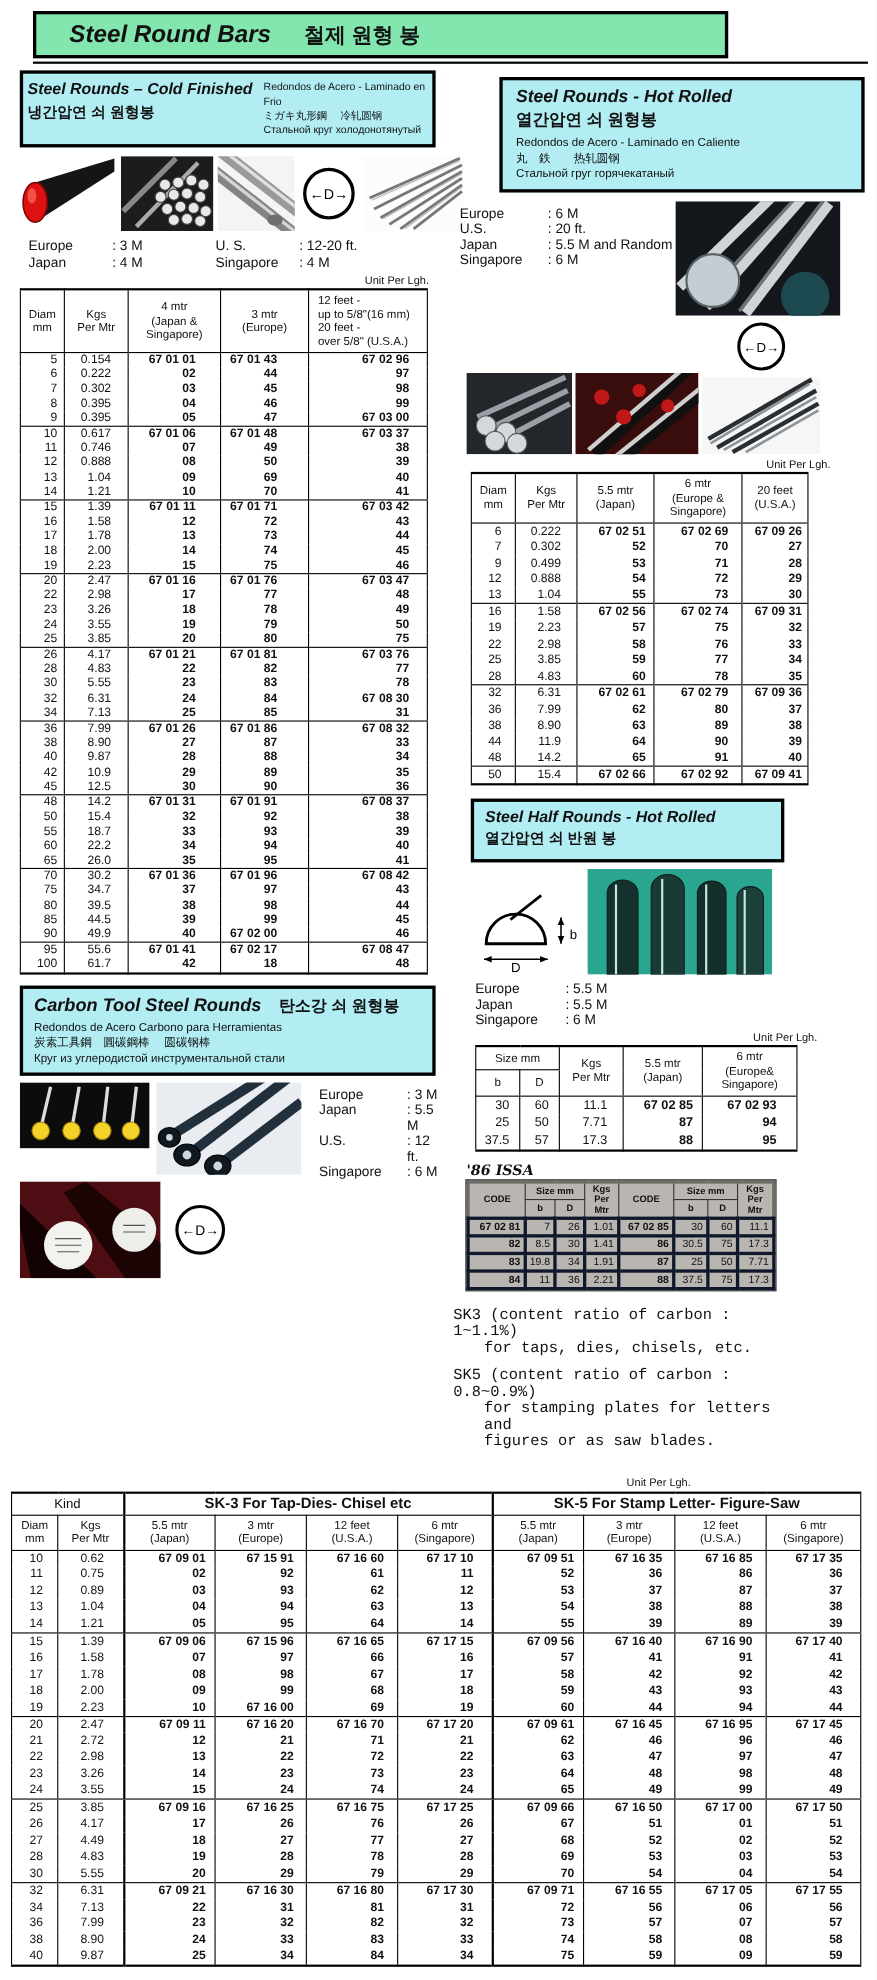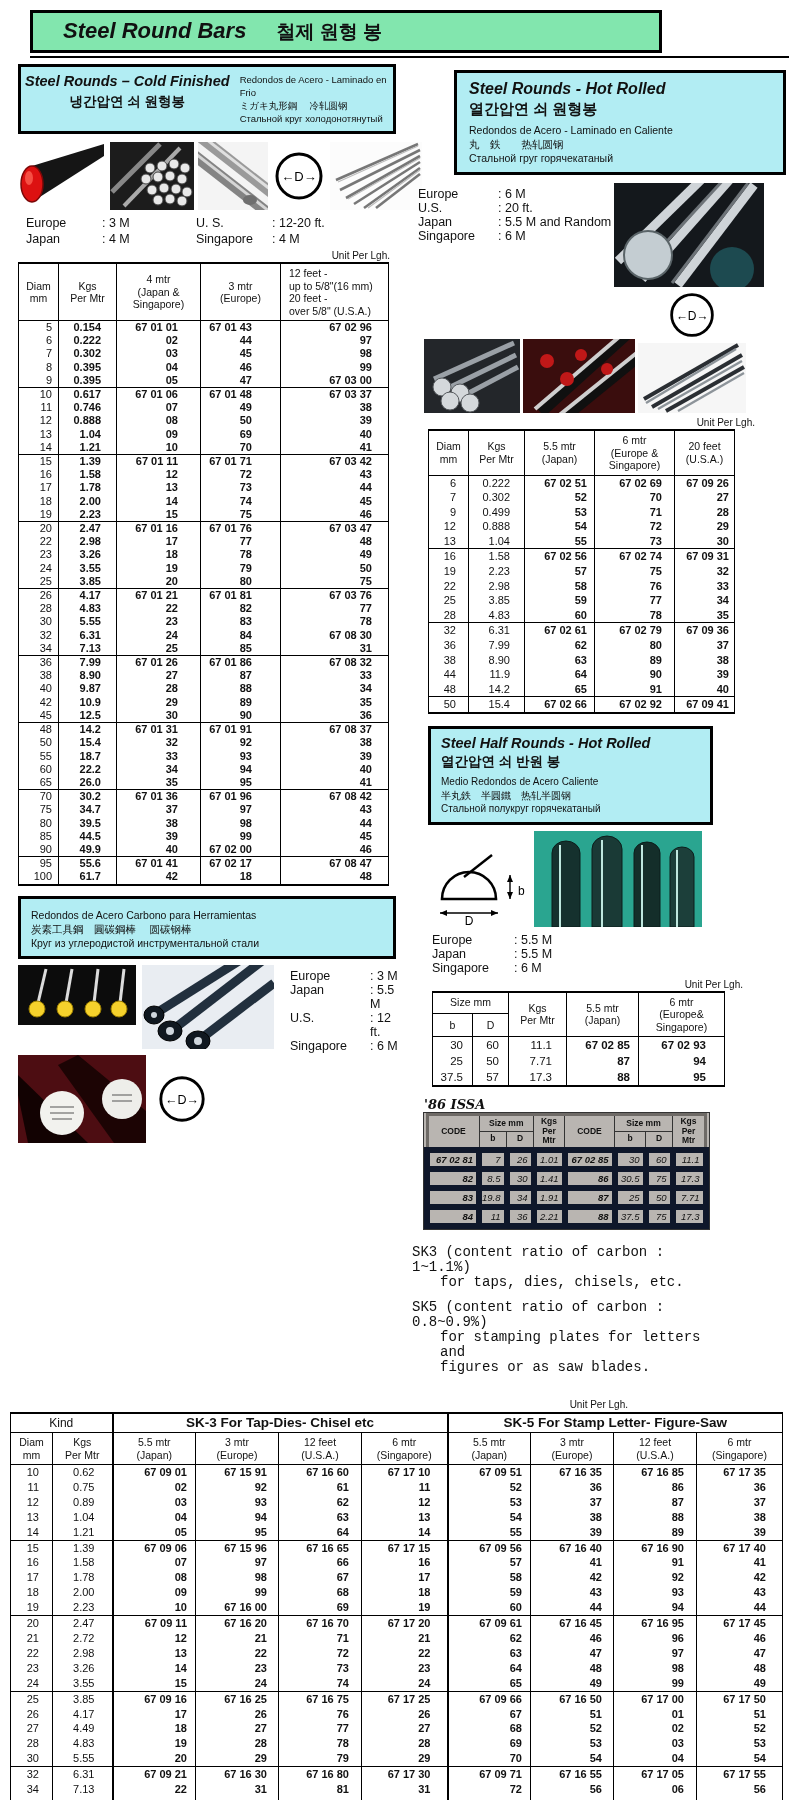--- a/index.html
+++ b/index.html
@@ -12,21 +12,21 @@
   .banner .ko{font-weight:bold;font-size:19px;}
   .top-rule{height:2px;background:#000;margin:3px 8px 6px 30px;}
   
   .columns{display:flex;align-items:flex-start;}
   .col-left{width:400px;box-sizing:border-box;padding-left:18px;}
   .col-right{width:397px;box-sizing:border-box;padding-left:6px;padding-right:8px;}
   
   .cyan-box{border:3px solid #000;background:#b2edf3;box-sizing:border-box;}
   .cold-box{display:flex;gap:10px;padding:6px 4px;margin-right:4px;}
   .cold-box .bt-en{font-style:italic;font-weight:bold;font-size:14.5px;white-space:nowrap;}
-  .cold-box .bt-ko{font-weight:bold;font-size:13.5px;margin-top:4px;text-align:center;}
+  .cold-box .bt-ko{font-weight:bold;font-size:13.5px;margin-top:4px;}
   .sub-lines{font-size:9.5px;line-height:13px;}
   .hot-box{padding:7px 12px;margin:6px 0 8px 48px;width:332px;}
   .hot-box .bt-en{font-style:italic;font-weight:bold;font-size:16px;}
   .hot-box .bt-ko{font-weight:bold;font-size:15px;margin:2px 0 4px 0;}
   .half-box{padding:6px 10px;margin:12px 0 6px 22px;width:285px;}
   .half-box .bt-en{font-style:italic;font-weight:bold;font-size:14.5px;}
   .half-box .bt-ko{font-weight:bold;font-size:13.5px;margin:2px 0 4px 0;}
   .carbon-box{padding:6px 10px;margin:10px 4px 6px 0;}
   .carbon-box .trow{display:flex;gap:16px;align-items:baseline;}
   .carbon-box .bt-en{font-style:italic;font-weight:bold;font-size:16.5px;}
@@ -56,21 +56,21 @@
   table.dt{border-collapse:collapse;table-layout:fixed;
            border:1.5px solid #000;border-top:2px solid #000;border-bottom:2px solid #000;}
   .dt th{font-weight:normal;font-size:10.5px;line-height:12.5px;white-space:pre-line;text-align:center;
          padding:3px 2px;border-left:1px solid #000;border-bottom:1.5px solid #000;vertical-align:middle;}
   .dt td{font-size:11px;line-height:13.2px;padding:0;border-left:1px solid #000;
          text-align:right;overflow:hidden;white-space:nowrap;}
   tbody.grp{border-top:1.3px solid #000;}
   tbody.grp:first-of-type{border-top:none;}
   
   .t-cold td:nth-child(1){padding-right:6px;}
-  .t-cold td:nth-child(2){padding-right:15px;font-weight:bold;}
+  .t-cold td:nth-child(2){padding-right:15px;}
   .t-cold td:nth-child(n+3){font-weight:bold;}
   .t-cold td:nth-child(3){padding-right:22px;}
   .t-cold td:nth-child(4){padding-right:28px;}
   .t-cold td:nth-child(5){padding-right:16px;}
   .t-cold th:nth-child(5){text-align:left;padding-left:8px;}
   
   .t-hot td:nth-child(1){padding-right:12px;}
   .t-hot td:nth-child(2){padding-right:14px;}
   .t-hot td:nth-child(n+3){font-weight:bold;}
   .t-hot td:nth-child(3){padding-right:7px;}
@@ -85,21 +85,21 @@
   .t-half td:nth-child(n+4){font-weight:bold;}
   .t-half td:nth-child(4){padding-right:8px;}
   .t-half td:nth-child(5){padding-right:18px;}
   
   .issa-wrap{margin:10px 0 0 18px;width:300px;}
   .issa-label{font-family:"DejaVu Serif",serif;font-style:italic;font-weight:bold;font-size:13px;margin-bottom:1px;}
   table.t-issa{border-collapse:collapse;table-layout:fixed;background:#b9b5b1;
                border:3px solid #6e6a66;outline:1px solid #333;}
   .t-issa th{font-size:8.5px;line-height:9.5px;font-weight:bold;white-space:pre-line;text-align:center;
              border:1px solid #333;padding:1px 0;}
-  .t-issa td{font-size:9.5px;line-height:13px;border:6px solid #0f172a;text-align:right;padding:0 3px 0 0;white-space:nowrap;font-style:italic;}
+  .t-issa td{font-size:9.5px;line-height:13px;border:3px solid #0f172a;text-align:right;padding:0 3px 0 0;white-space:nowrap;}
   .t-issa td:nth-child(1),.t-issa td:nth-child(5){font-weight:bold;}
   .t-issa tbody{border-top:1.5px solid #222;}
   
   .t-carbon td{line-height:14.9px;font-size:11px;}
   .t-carbon td:nth-child(1){padding-right:13px;}
   .t-carbon td:nth-child(2){padding-right:17px;}
   .t-carbon td:nth-child(n+3){font-weight:bold;}
   .t-carbon td:nth-child(3),.t-carbon td:nth-child(7){padding-right:8px;}
   .t-carbon td:nth-child(4),.t-carbon td:nth-child(8){padding-right:11px;}
   .t-carbon td:nth-child(5),.t-carbon td:nth-child(9){padding-right:12px;}
@@ -558,20 +558,24 @@
               <td>100</td>
               <td>61.7</td>
               <td>42</td>
               <td>18</td>
               <td>48</td>
             </tr>
           </tbody>
         </table>
 
       <div class="cyan-box carbon-box">
+        <div class="trow">
+          <span class="bt-en">Carbon Tool Steel Rounds</span>
+          <span class="bt-ko">탄소강 쇠 원형봉</span>
+        </div>
         <div class="sub-lines" style="font-size:10.5px;line-height:14px;margin-top:3px;">
           <div>Redondos de Acero Carbono para  Herramientas</div>
           <div>炭素工具鋼　圓碳鋼棒　 圆碳钢棒</div>
           <div>Круг из углеродистой инструментальной стали</div>
         </div>
       </div>
 
       <div class="carbon-media">
         <div class="cm-photos">
           <div class="r1">
@@ -895,25 +899,20 @@
               <td>67 02 66</td>
               <td>67 02 92</td>
               <td>67 09 41</td>
             </tr>
           </tbody>
         </table>
 
       <div class="cyan-box half-box">
         <div class="bt-en">Steel Half Rounds - Hot Rolled</div>
         <div class="bt-ko">열간압연 쇠 반원 봉</div>
-        <div class="sub-lines" style="font-size:10px;line-height:13.5px;">
-          <div>Medio Redondos de Acero Caliente</div>
-          <div>半丸鉄　半圓鐵　热轧半圆钢</div>
-          <div>Стальной полукруг горячекатаный</div>
-        </div>
       </div>
 
       <div class="half-media">
         <svg class="ph" width="96" height="80" viewBox="0 0 96 80">
           <path d="M12,52 A27,27 0 0 1 66,52 Z" fill="#fff" stroke="#000" stroke-width="2.6"></path>
           <line x1="62" y1="8" x2="34" y2="30" stroke="#000" stroke-width="2.4"></line>
           <line x1="10" y1="66" x2="68" y2="66" stroke="#000" stroke-width="1.4"></line>
           <polygon points="10,66 17,63 17,69" fill="#000"></polygon>
           <polygon points="68,66 61,63 61,69" fill="#000"></polygon>
           <text x="39" y="78" text-anchor="middle" font-size="12" font-family="Liberation Sans, sans-serif">D</text>

